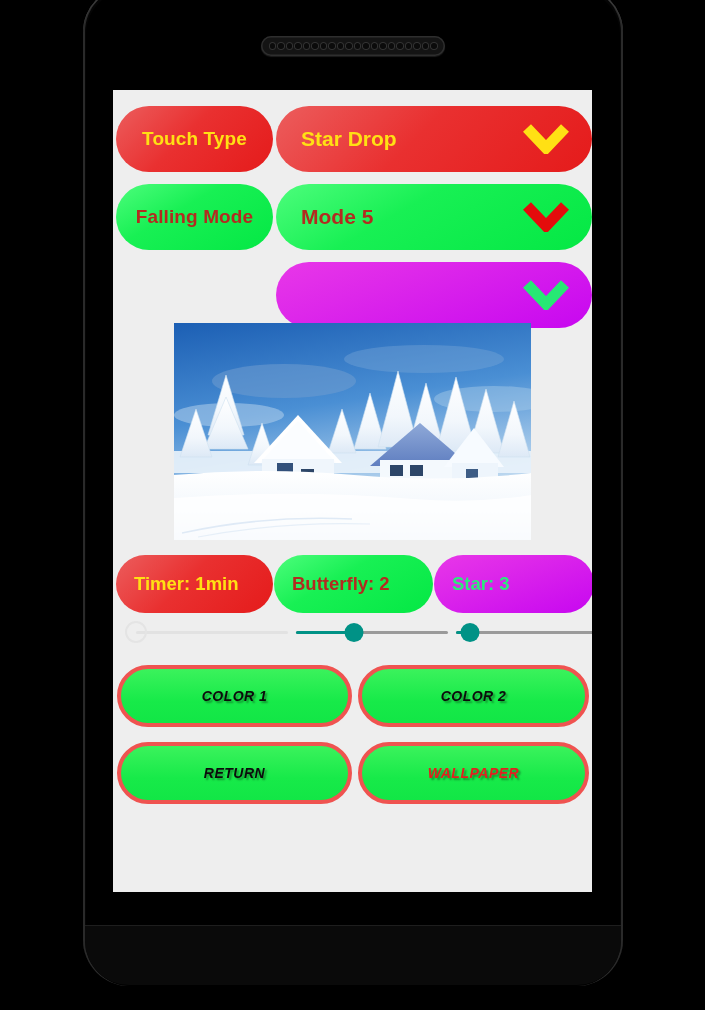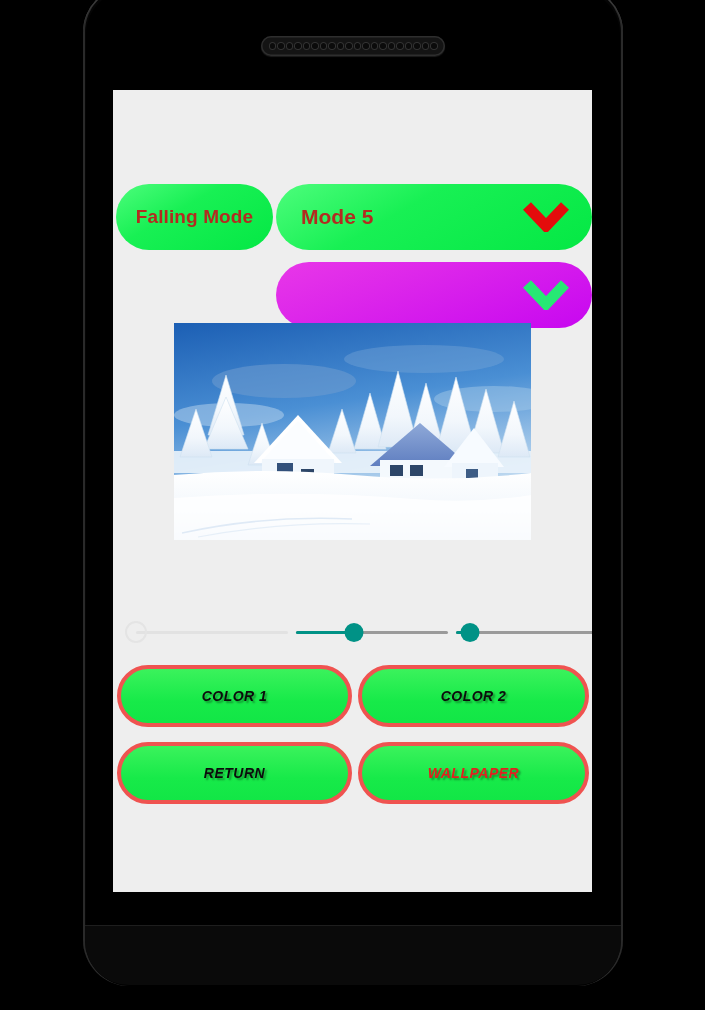--- a/index.html
+++ b/index.html
@@ -267,20 +267,33 @@
       <div class="hole"></div>
       <div class="hole"></div>
       <div class="hole"></div>
       <div class="hole"></div>
       <div class="hole"></div>
     </div>
 
   <div id="screen">
     <div class="app">
 
+      <div class="row row-1">
+        <div class="label-pill grad-red txt-yellow">
+          <span>Touch Type</span>
+        </div>
+        <div class="value-pill grad-red txt-yellow">
+          <span>Star Drop</span>
+          <span class="chevron">
+            <svg viewBox="0 0 46 30">
+                <path d="M4 4 L23 24 L42 4" fill="none" stroke="#ffe014" stroke-width="11" stroke-linecap="butt" stroke-linejoin="miter"></path>
+              </svg>
+          </span>
+        </div>
+      </div>
 
       <div class="row row-2">
         <div class="label-pill grad-green txt-darkred">
           <span>Falling Mode</span>
         </div>
         <div class="value-pill grad-green txt-darkred">
           <span>Mode 5</span>
           <span class="chevron">
             <svg viewBox="0 0 46 30">
                 <path d="M4 4 L23 24 L42 4" fill="none" stroke="#e40c0c" stroke-width="11" stroke-linecap="butt" stroke-linejoin="miter"></path>
@@ -363,20 +376,29 @@
           <rect x="292" y="146" width="12" height="14" fill="#3d5c85"></rect>
 
           <path d="M0 152 Q90 144 180 152 Q270 160 357 150 L357 217 L0 217 Z" fill="url(#snowg)"></path>
           <path d="M0 175 Q120 166 240 176 Q300 181 357 172 L357 217 L0 217 Z" fill="#ffffff" opacity="0.8"></path>
           <path d="M8 210 Q90 192 178 196" stroke="#dfeaf6" stroke-width="1.6" fill="none"></path>
           <path d="M24 214 Q110 198 196 201" stroke="#e6eff8" stroke-width="1.2" fill="none"></path>
         </svg>
       </div>
 
       <div class="chips">
+        <div class="chip chip-1 grad-red txt-yellow">
+          <span>Timer: 1min</span>
+        </div>
+        <div class="chip chip-2 grad-green txt-darkred">
+          <span>Butterfly: 2</span>
+        </div>
+        <div class="chip chip-3 grad-magenta txt-spring">
+          <span>Star: 3</span>
+        </div>
       </div>
 
       <div class="sliders">
         <div class="slider sl-1">
           <div class="track track-off"></div>
           <div class="thumb thumb-off" id="thumb-0" style="left: 0%;"></div>
         </div>
         <div class="slider sl-2">
           <div class="track"></div>
           <div class="fill" id="fill-1" style="width: 38%;"></div>

